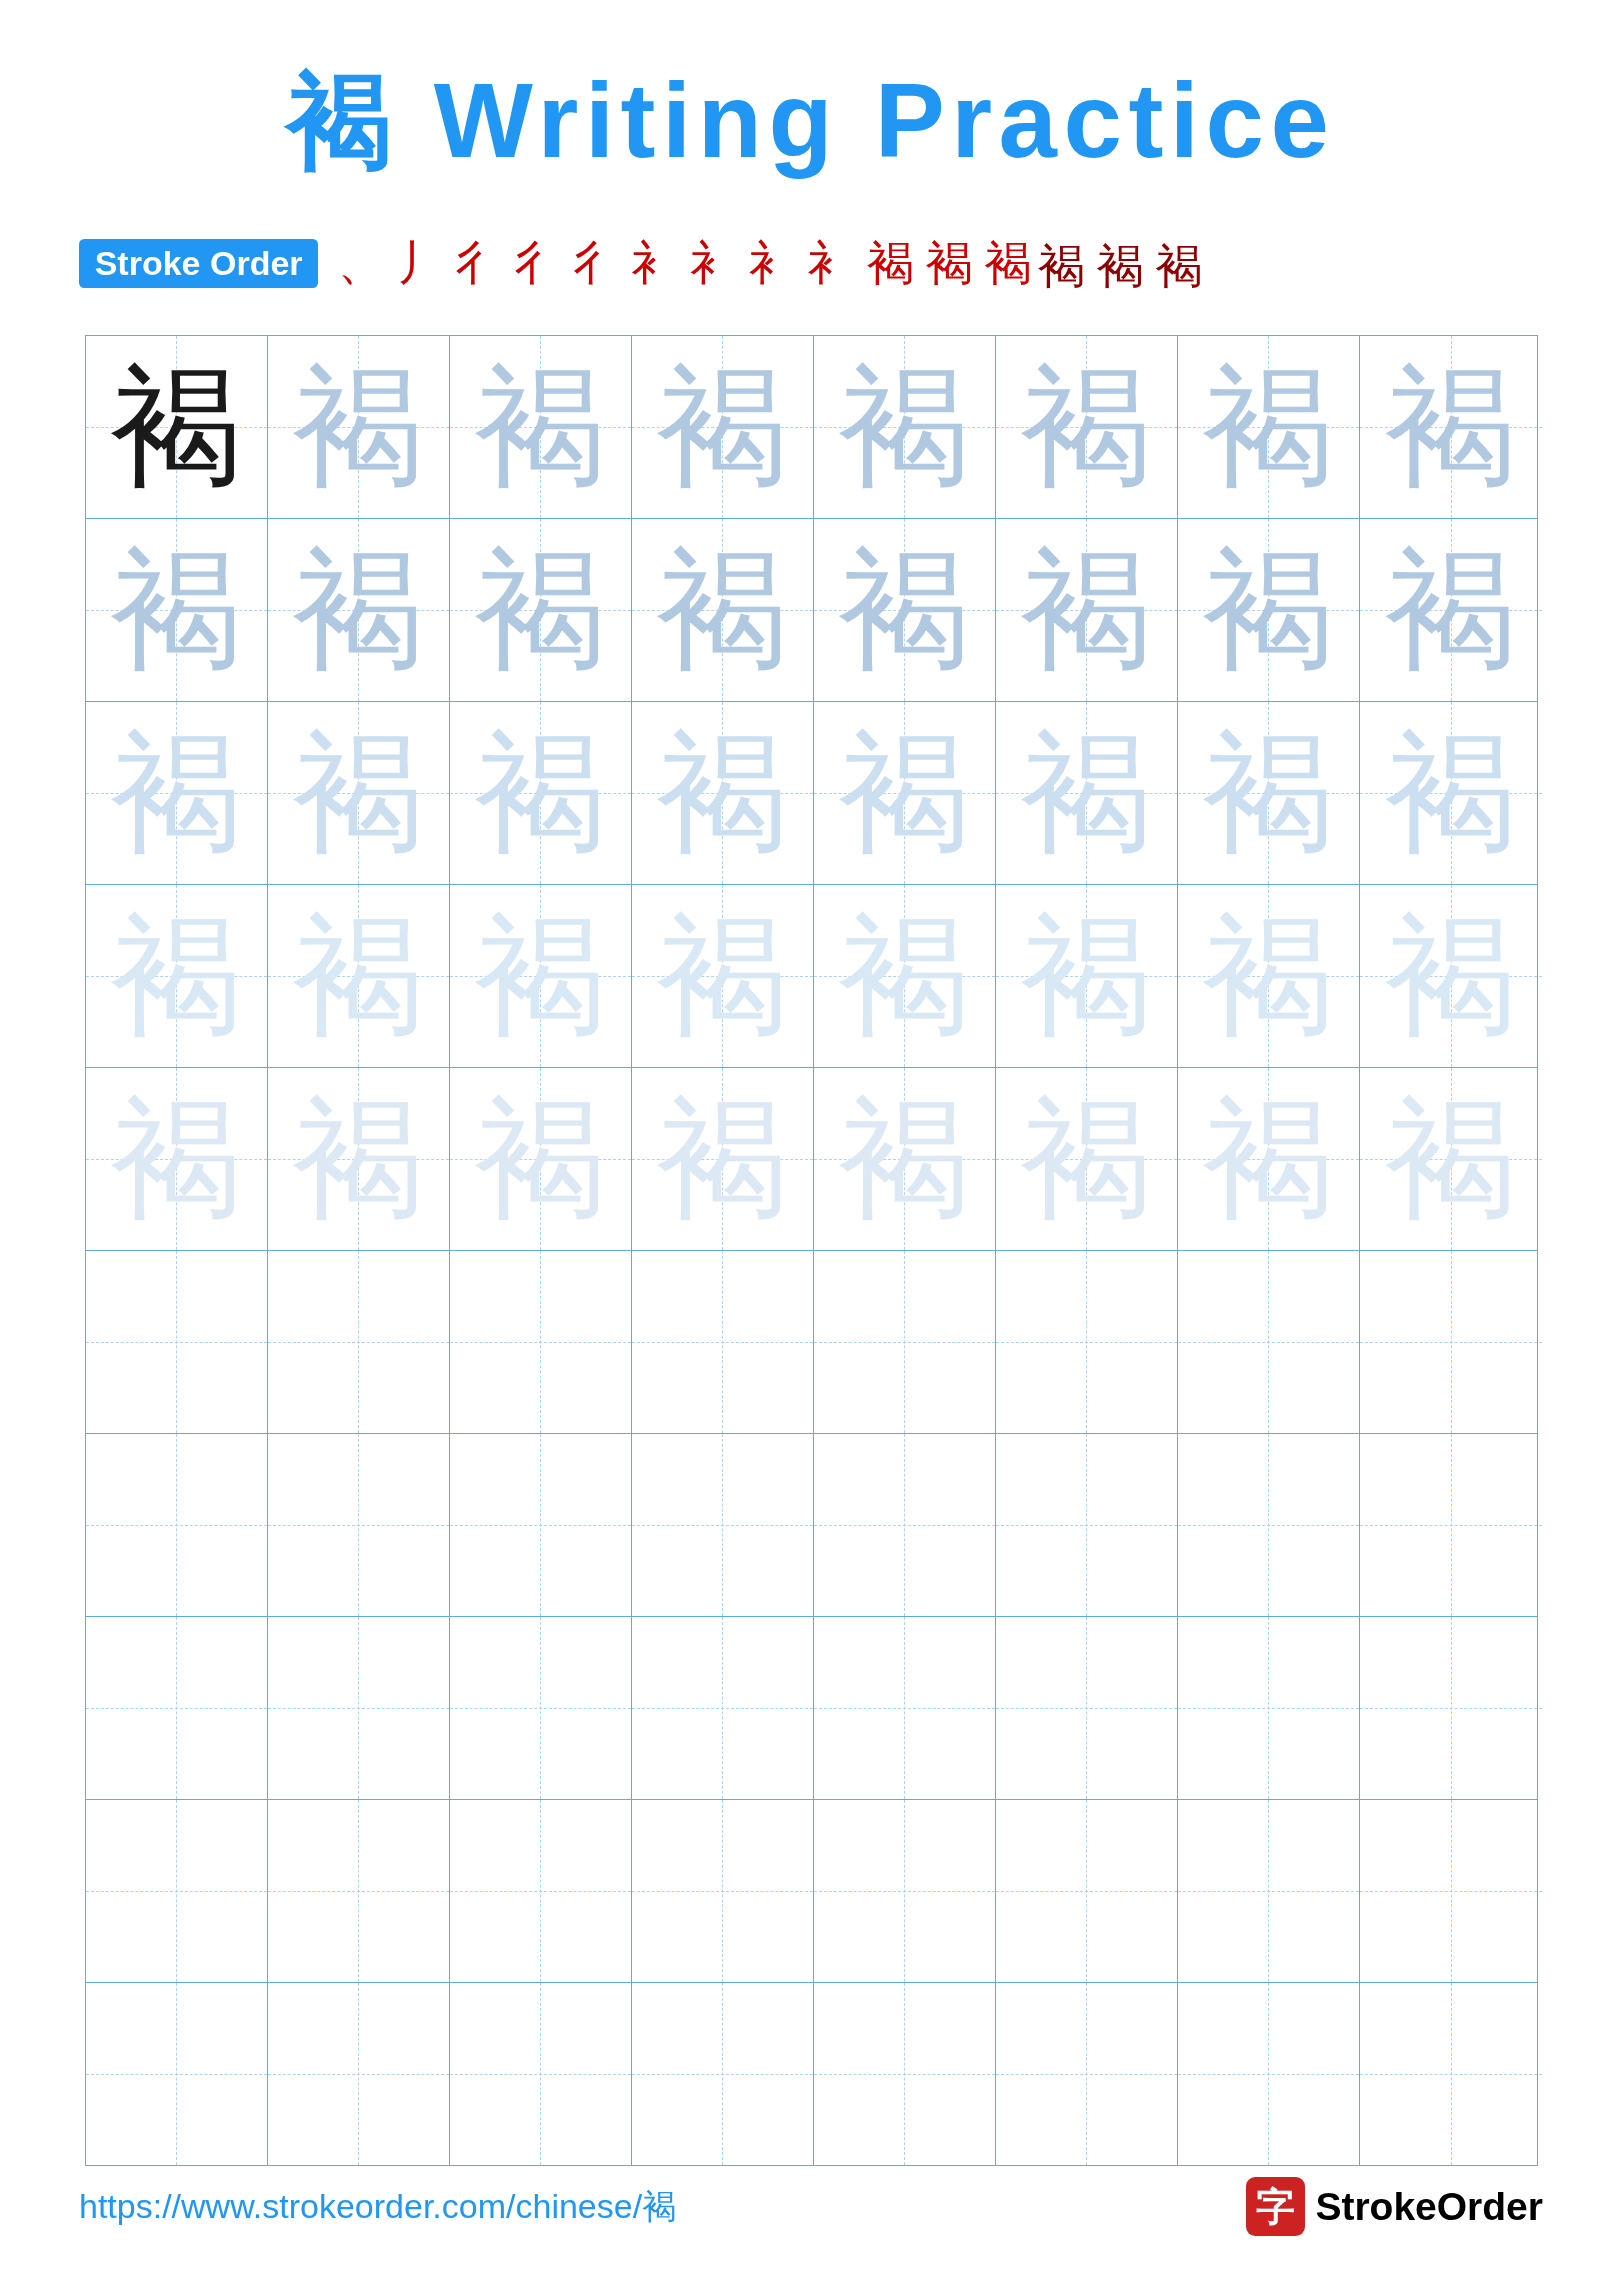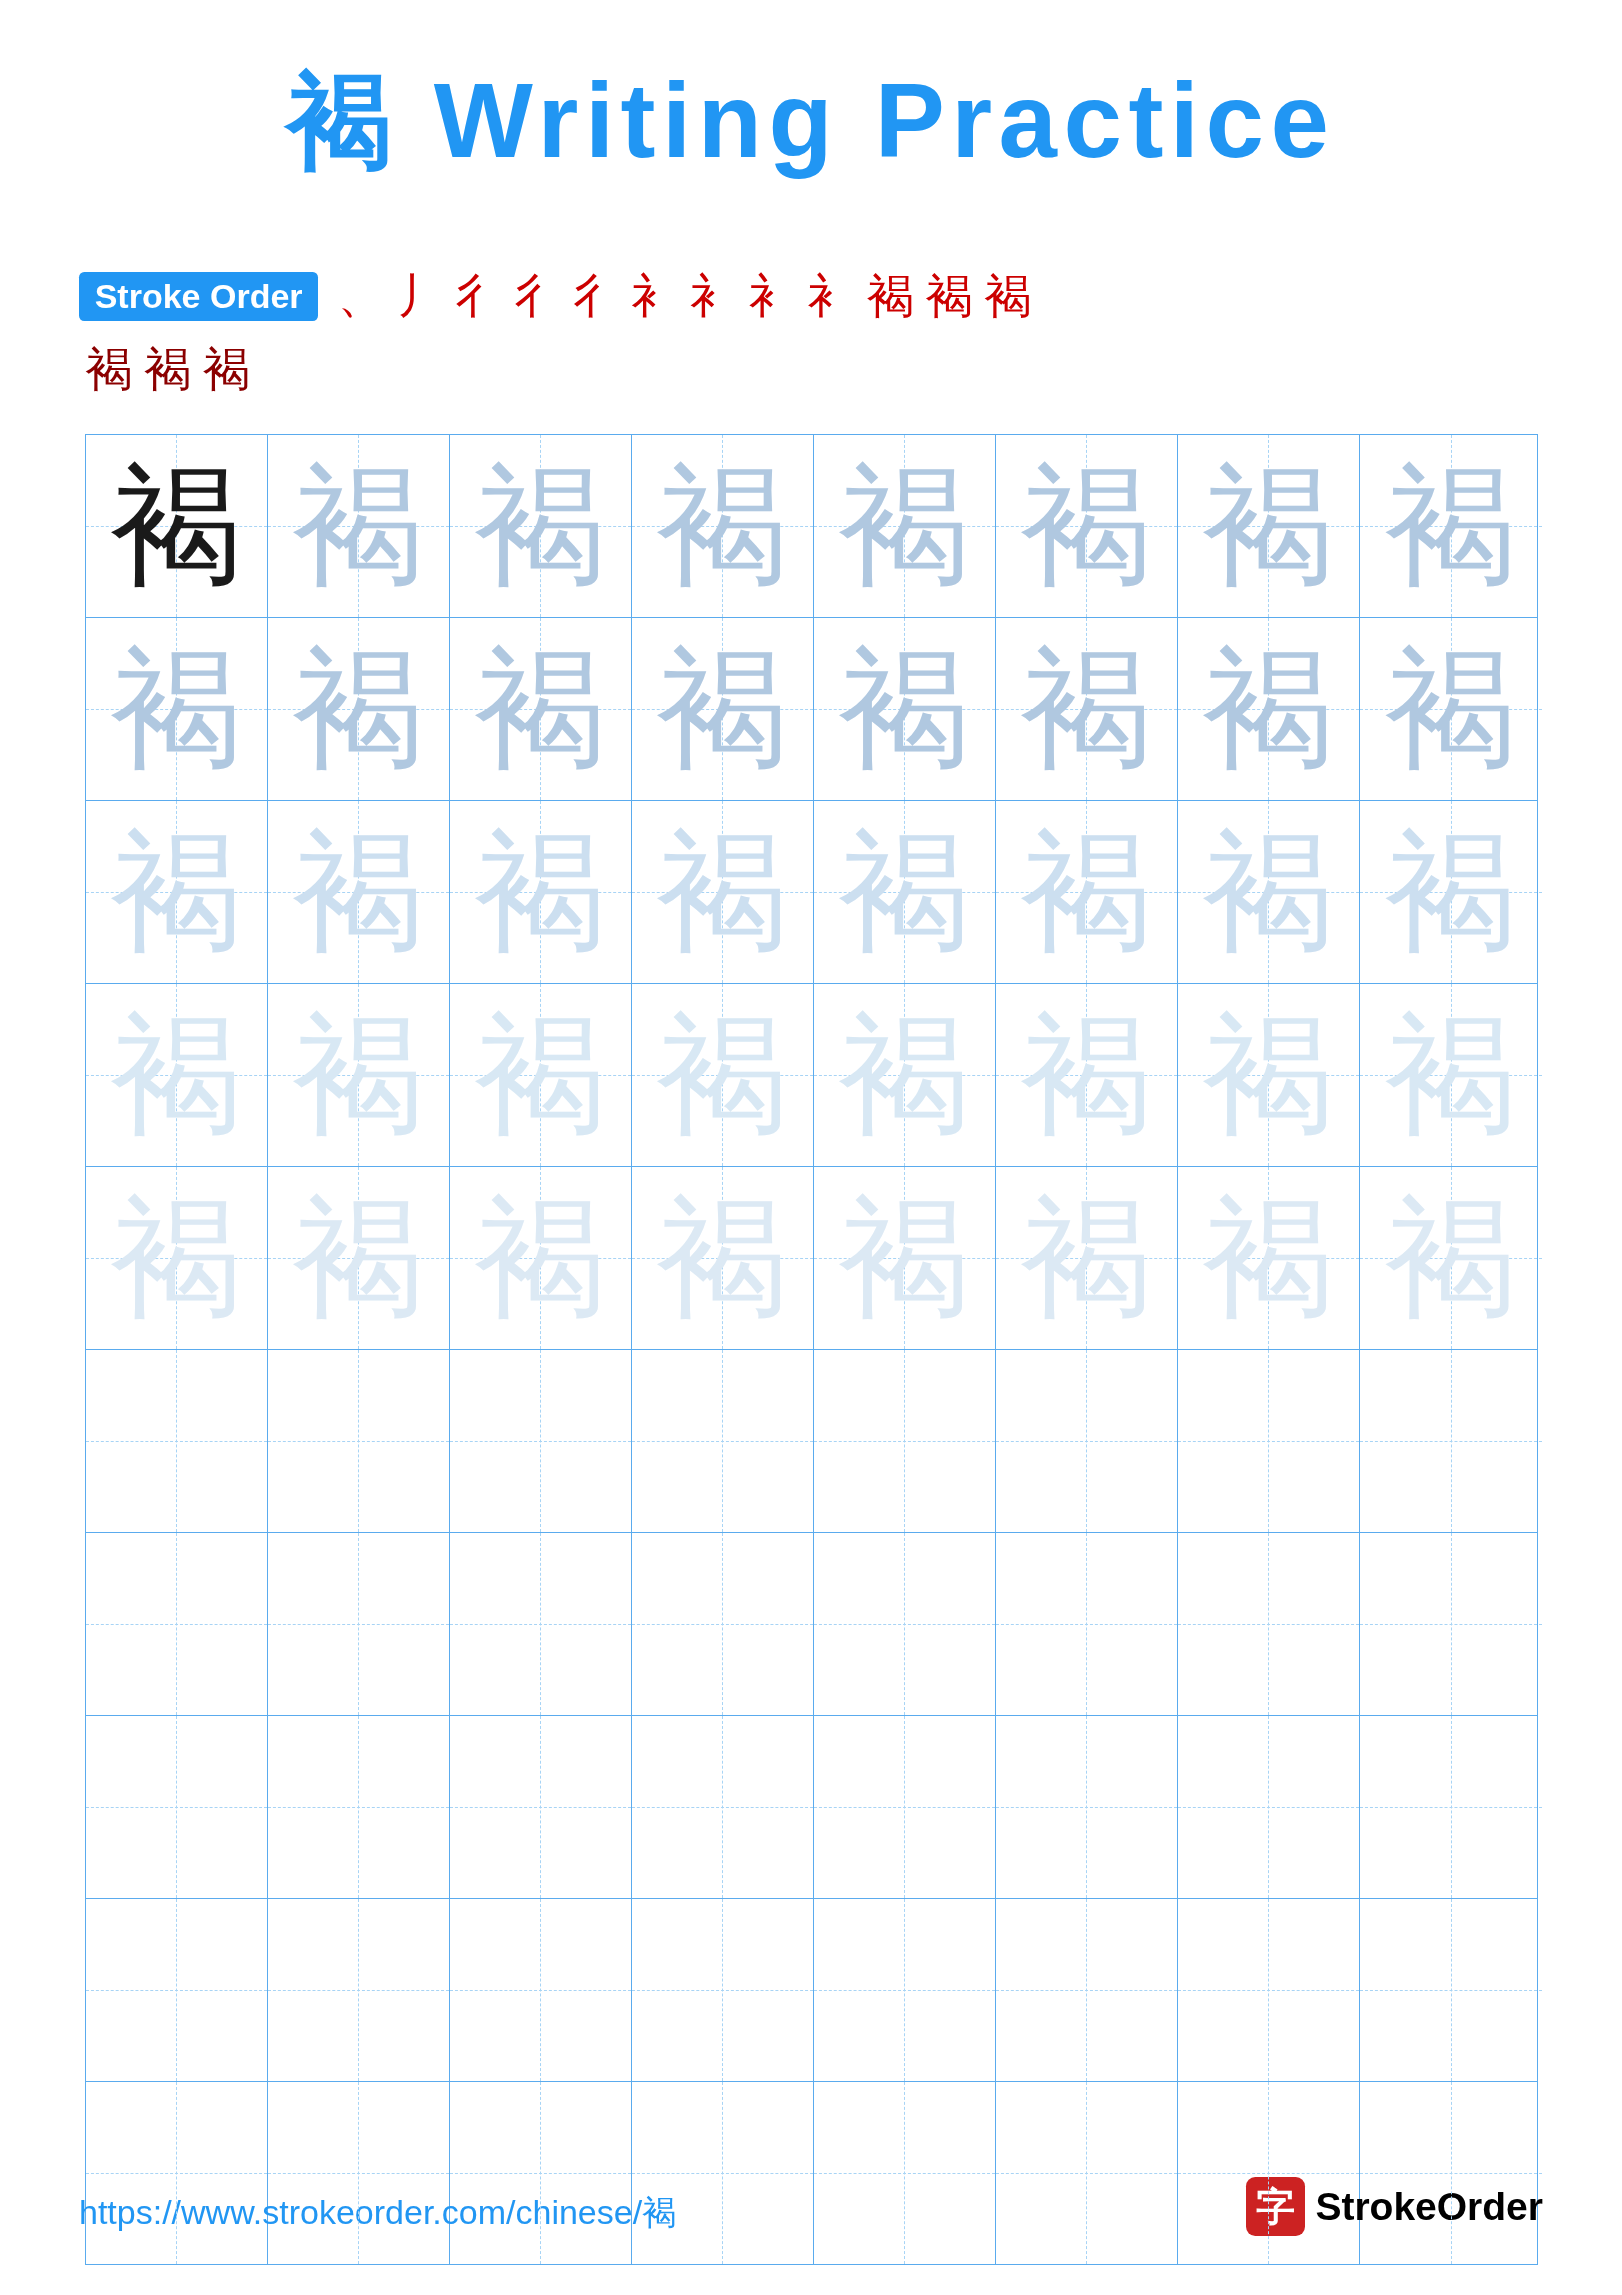--- a/index.html
+++ b/index.html
@@ -30,23 +30,22 @@
       text-align: center;
       margin-bottom: 39px;
       font-family: Arial, sans-serif;
       letter-spacing: 6.5px;
     }
 
     .stroke-order-section {
       width: 100%;
       margin-bottom: 33px;
       display: flex;
-      flex-direction: column;
+      flex-direction: row;
       align-items: flex-start;
-      margin-top: 33px;
     }
 
     .stroke-order-row {
       display: flex;
       align-items: center;
       flex-wrap: wrap;
       gap: 6.5px;
       margin-bottom: 6.5px;
     }
 
@@ -169,21 +168,21 @@
       color: #dce9f4;
     }
 
     
     .footer {
       position: absolute;
       bottom: 59px;
       left: 79px;
       right: 79px;
       display: flex;
-      align-items: flex-end;
+      align-items: center;
       justify-content: space-between;
     }
 
     .footer-url {
       font-size: 34px;
       color: #2196F3;
       font-family: Arial, sans-serif;
       text-decoration: none;
     }
 

